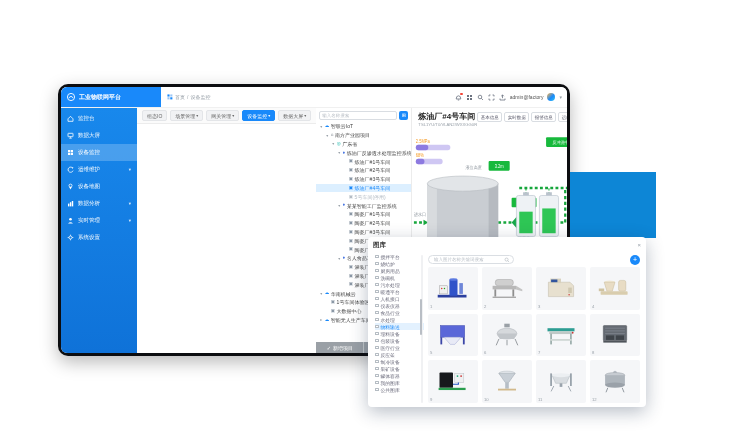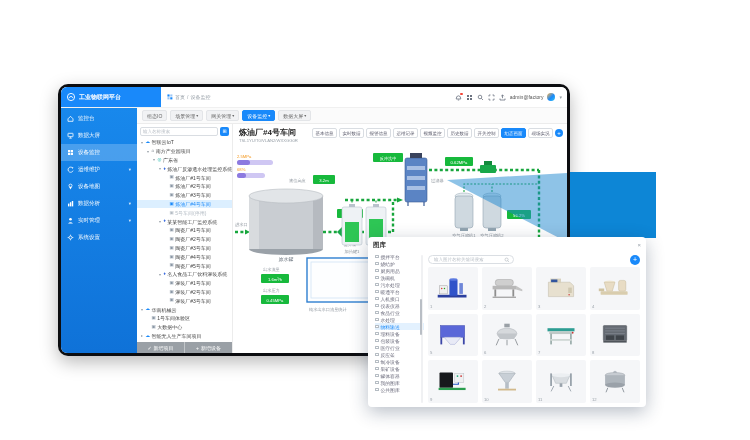--- a/index.html
+++ b/index.html
@@ -19,21 +19,21 @@
   .user{font-size:5px;color:#555;white-space:nowrap}
   .avatar{width:8px;height:8px;border-radius:50%;background:linear-gradient(135deg,#ffb347,#1989fa 55%,#31c4f3)}
   .caret{font-size:5px;color:#98a0a8}
   
   .wbody{flex:1;display:flex;min-height:0}
   .snav{width:76px;flex:0 0 76px;background:linear-gradient(180deg,#1888ec,#0f72d8);color:#fff;padding-top:2px;box-sizing:border-box}
   .snav-item{height:17px;display:flex;align-items:center;gap:4px;padding:0 6px;font-size:5.5px;white-space:nowrap}
   .snav-item.active{background:rgba(255,255,255,.22)}
   .snav-ic{width:7px;height:7px;flex:0 0 7px}
   .chev{margin-left:auto;font-size:4.5px;opacity:.85}
-  .rcol{flex:1;display:flex;flex-direction:column;min-width:0}
+  .rcol{flex:1;display:flex;flex-direction:row;min-width:0}
   
   .tabbar{flex:0 0 15px;height:15px;display:flex;align-items:center;gap:3px;padding:0 5px;border-bottom:1px solid #ececec;background:#fbfbfb}
   .tab{font-size:5px;color:#666;display:flex;align-items:center;gap:1px;padding:1.5px 4px;border-radius:2px;background:#f1f2f4;border:.5px solid #e3e5e8;white-space:nowrap}
   .tab.active{background:#1989fa;color:#fff;border-color:#1989fa}
   .tab .caret{font-size:4px;color:inherit}
   
   .workspace{flex:1;display:flex;min-height:0}
   .tree{width:96px;flex:0 0 96px;border-right:1px solid #ececec;display:flex;flex-direction:column;min-height:0;box-sizing:border-box}
   .tree-search{flex:0 0 14px;display:flex;align-items:center;gap:2px;padding:0 3px}
   .tree-input{flex:1;height:9px;border:.5px solid #d9dde2;border-radius:2px;font-size:4.5px;padding:0 2px;color:#333;box-sizing:border-box;min-width:0}

